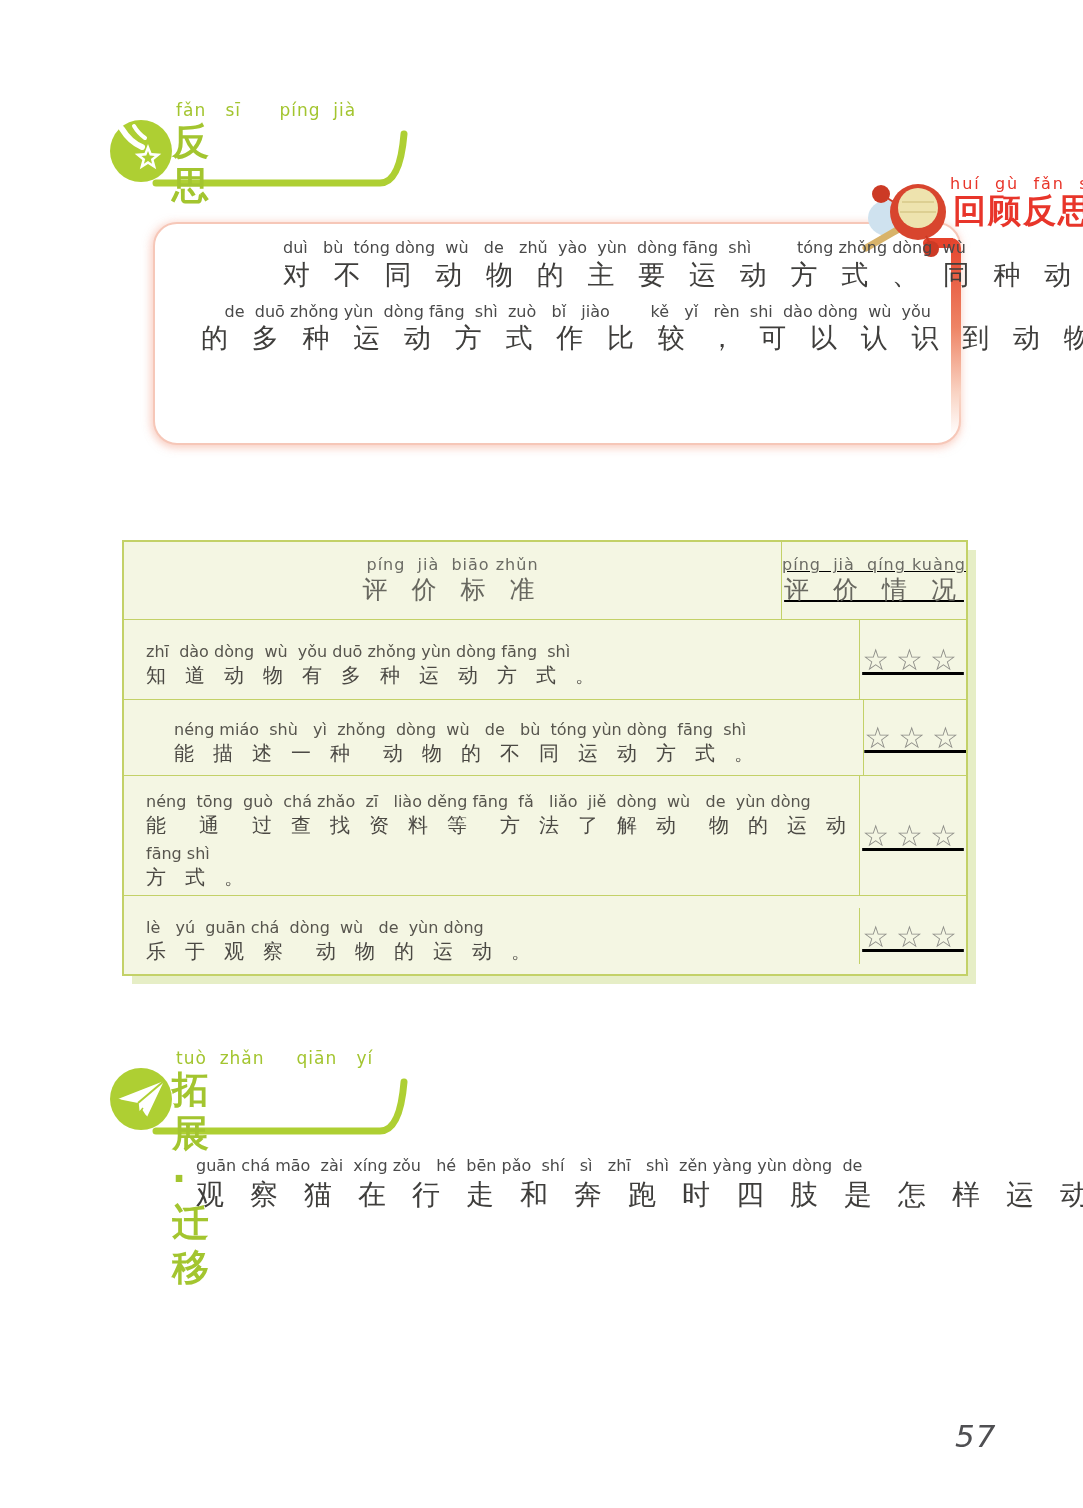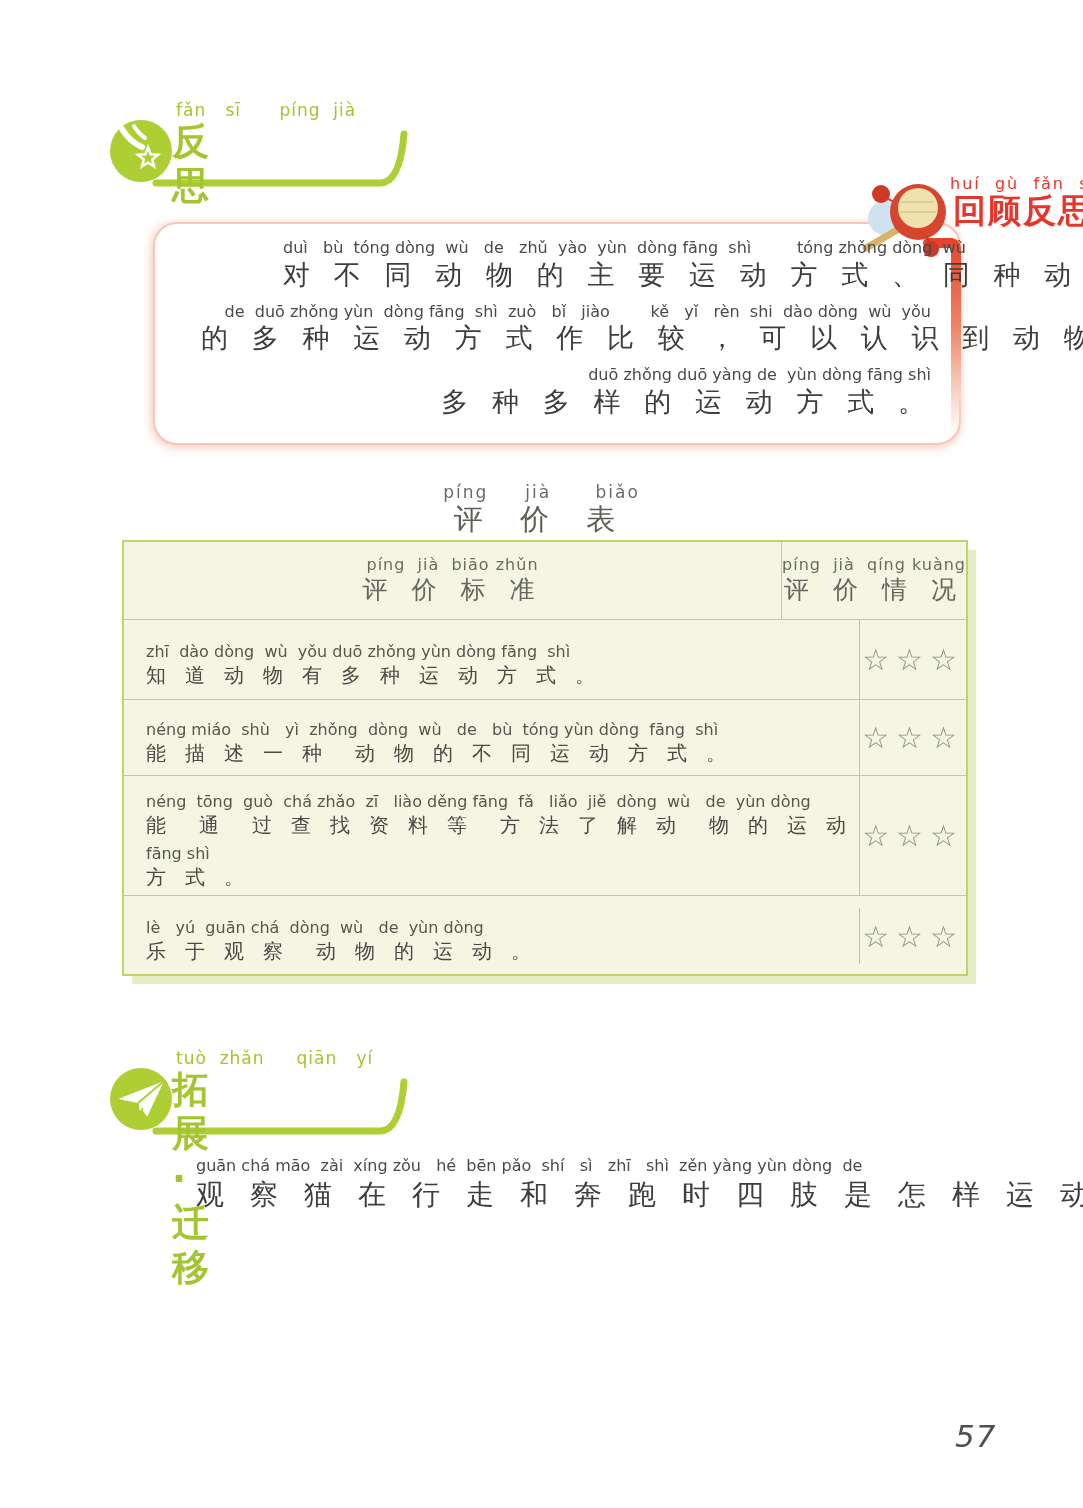--- a/index.html
+++ b/index.html
@@ -50,26 +50,26 @@
   
   .tbl-title{position:absolute;left:0;top:482px;width:1083px;text-align:center;}
   .tbl-title .pinyin{font-size:17px;color:#6b6b64;letter-spacing:2px;}
   .tbl-title .hanzi{font-size:29px;color:#5f5f58;letter-spacing:14px;line-height:1.2;}
 
   .eval-table{position:absolute;left:122px;top:540px;width:846px;height:436px;background:var(--tbl-bg);
     border:2px solid var(--tbl-line);box-shadow:9px 9px 0 -1px var(--tbl-shadow);}
   .trow{display:flex;border-bottom:1.5px solid var(--tbl-line);}
   .trow:last-child{border-bottom:none;}
   .tcell-l{width:736px;border-right:1.5px solid var(--tbl-line);padding:10px 10px 0 22px;display:flex;flex-direction:column;justify-content:center;}
-  .tcell-r{flex:1;display:flex;align-items:center;justify-content:center;text-align:center;}
+  .tcell-r{flex:1;display:flex;align-items:center;justify-content:center;text-align:center;text-decoration:underline;}
   .thead-row{height:78px;}
   .thead-row .tcell-l,.thead-row .tcell-r{flex-direction:column;align-items:center;justify-content:center;text-align:center;padding:0;}
   .th-pinyin{font-size:16px;color:#6b6b64;letter-spacing:1px;}
   .th-text{font-size:25px;color:#67675f;letter-spacing:8px;line-height:1.25;}
-  .row-1{height:80px;} .row-2{height:76px;} .row-3{height:120px;} .row-4{height:80px;align-items:center;}
+  .row-1{height:80px;} .row-2{height:76px;padding-left:28px;} .row-3{height:120px;} .row-4{height:80px;align-items:center;}
   .tline .pinyin{font-size:16px;color:var(--tbl-pinyin);line-height:1.25;}
   .tline .hanzi{font-family:"Liberation Serif", serif;font-size:20px;color:var(--tbl-ink);letter-spacing:5px;word-spacing:4px;line-height:1.3;}
   .tline + .tline{margin-top:6px;}
   .stars{font-size:30px;color:var(--star);letter-spacing:7px;}
 
   
   .task{position:absolute;left:196px;top:1156px;width:800px;}
   .task .pinyin{font-size:16px;color:var(--pinyin);line-height:1.3;}
   .task .hanzi{font-family:"Liberation Serif", serif;font-size:28px;color:var(--ink);letter-spacing:7px;word-spacing:5px;line-height:1.3;}
 
@@ -119,31 +119,23 @@
 
     <div class="review-text">
       <div class="rline indent">
         <div class="pinyin pre">duì   bù  tóng dòng  wù   de   zhǔ  yào  yùn  dòng fāng  shì         tóng zhǒng dòng  wù</div>
         <div class="hanzi pre">对 不 同 动 物 的 主 要 运 动 方 式 、 同 种 动 物</div>
       </div>
       <div class="rline">
         <div class="pinyin pre">de  duō zhǒng yùn  dòng fāng  shì  zuò   bǐ   jiào        kě   yǐ   rèn  shi  dào dòng  wù  yǒu</div>
         <div class="hanzi pre">的 多 种 运 动 方 式 作 比 较 ， 可 以 认 识 到 动 物 有</div>
       </div>
-      <div class="rline">
-        <div class="pinyin pre">duō zhǒng duō yàng de  yùn dòng fāng shì</div>
-        <div class="hanzi pre">多 种 多 样 的 运 动 方 式 。</div>
-      </div>
-    </div>
-  </div>
-
-  <div class="tbl-title">
-    <div class="pinyin pre">píng     jià      biǎo</div>
-    <div class="hanzi">评 价 表</div>
-  </div>
+    </div>
+  </div>
+
 
   <div class="eval-table">
 
     <div class="trow thead-row">
       <div class="tcell-l">
         <div class="th-pinyin pre">píng  jià  biāo zhǔn</div>
         <div class="th-text">评 价 标 准</div>
       </div>
       <div class="tcell-r">
         <div>

